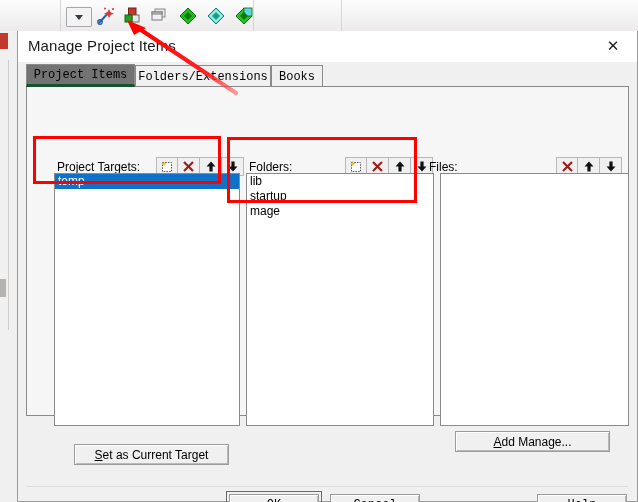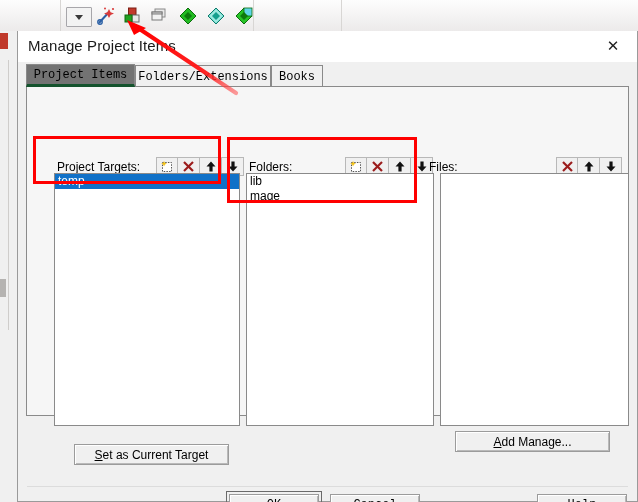--- a/index.html
+++ b/index.html
@@ -280,20 +280,21 @@
         </svg>
       </div>
       <div class="mini-btn">
         <svg width="12" height="13" viewBox="0 0 12 13">
           <path d="M6 11.5 L10.5 6.5 L7.6 6.5 L7.6 1.5 L4.4 1.5 L4.4 6.5 L1.5 6.5 Z" fill="#111"></path>
         </svg>
       </div>
     </div>
     <div class="listbox" style="left:228px; top:142px; width:188px; height:253px;">
       <div class="lb-row">lib</div>
+      <div class="lb-row">startup</div>
       <div class="lb-row">mage</div>
     </div>
 
     <div class="col-label" style="left:411px; top:129px;">Files:</div>
     <div class="mini-toolbar" style="left:538px; top:126px;">
       <div class="mini-btn">
         <svg width="13" height="13" viewBox="0 0 13 13">
           <line x1="2" y1="2" x2="11" y2="11" stroke="#9b1c1c" stroke-width="2.2"></line>
           <line x1="11" y1="2" x2="2" y2="11" stroke="#9b1c1c" stroke-width="2.2"></line>
         </svg>

